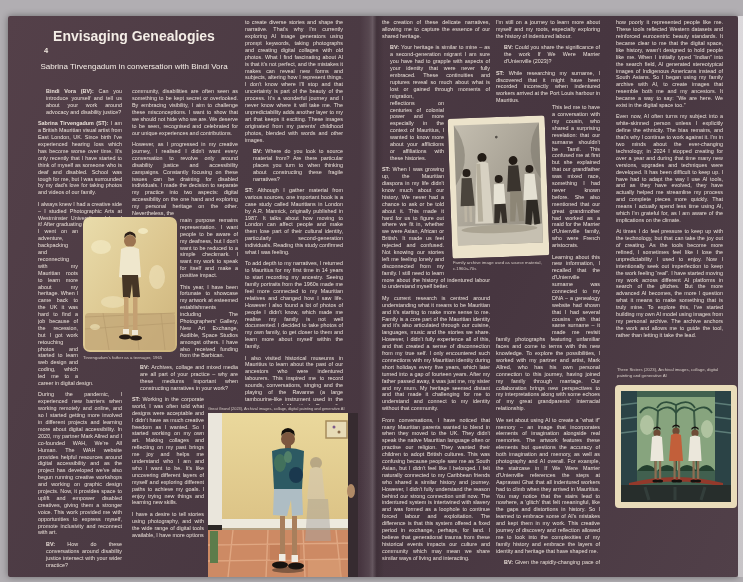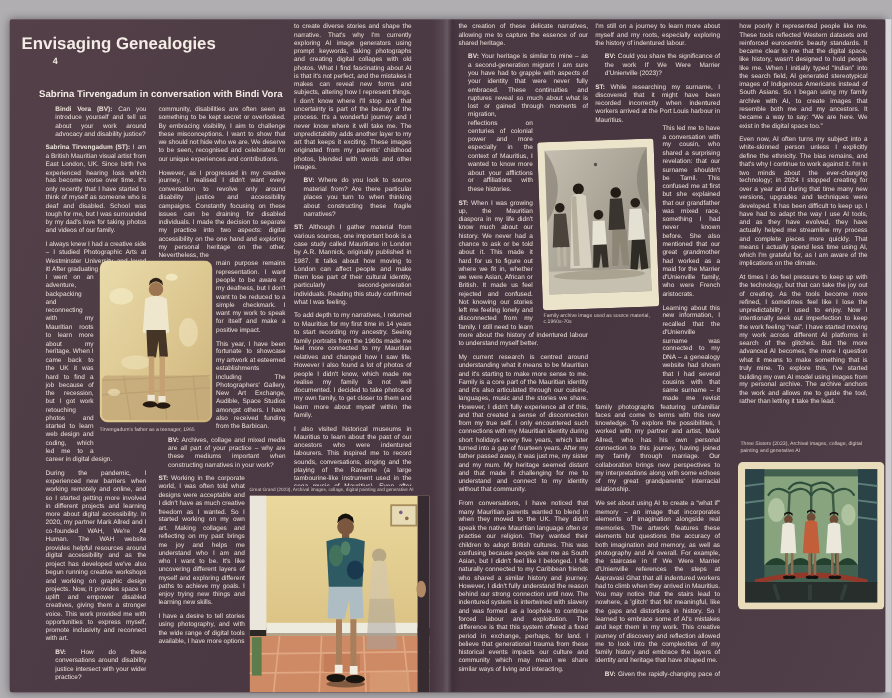--- a/index.html
+++ b/index.html
@@ -7,25 +7,25 @@
        background:#b1aeb2;font-family:"Liberation Sans",sans-serif;}
   .stage{position:absolute;inset:0;}
   .page{position:absolute;left:8px;top:16px;width:730px;height:561px;border-radius:2px;
         background:linear-gradient(115deg,#544049 0%,#4c3b44 30%,#473640 62%,#514049 100%);
         box-shadow:0 0 7px rgba(0,0,0,.4);overflow:hidden;}
   .edge{position:absolute;left:738px;top:16px;width:5px;height:561px;
         background:linear-gradient(180deg,#dcd9dc,#c7c4c7);}
   .gutter{position:absolute;left:352px;top:0;width:24px;height:100%;
         background:linear-gradient(90deg,rgba(0,0,0,0) 0%,rgba(255,255,255,.07) 38%,rgba(255,255,255,.16) 52%,rgba(0,0,0,.13) 70%,rgba(0,0,0,0) 100%);}
   .pagenum{position:absolute;left:36px;top:30px;font-size:7.5px;font-weight:700;color:#efe5dd;}
-  .title{position:absolute;left:10px;top:13px;width:232px;margin:0;text-align:left;
+  .title{position:absolute;left:10px;top:13px;width:232px;margin:0;text-align:center;
          color:#f4ede6;font-size:14px;line-height:14.5px;font-weight:700;}
   .title span{display:block;}
-  .subtitle{position:absolute;left:4px;top:58px;width:244px;margin:0;text-align:center;
-         color:#f4ede6;font-size:8px;line-height:9px;font-weight:700;}
+  .subtitle{position:absolute;left:4px;top:46px;width:244px;margin:0;text-align:center;
+         color:#f4ede6;font-size:8px;line-height:9px;font-weight:400;}
   .col{position:absolute;color:#eae0d8;font-size:10.8px;line-height:13.8px;text-align:justify;
        overflow:hidden;transform:scale(.5);transform-origin:0 0;}
   .para{margin:0 0 9px;}
   .cont{margin-top:-9px;}
   .q{padding-left:16px;}
   .spk{font-weight:700;}
   .spr{float:right;}
   .spl{float:left;}
   .sp{display:block;}
   .caption{position:absolute;color:#d6ccc5;font-size:8.6px;line-height:10.6px;

